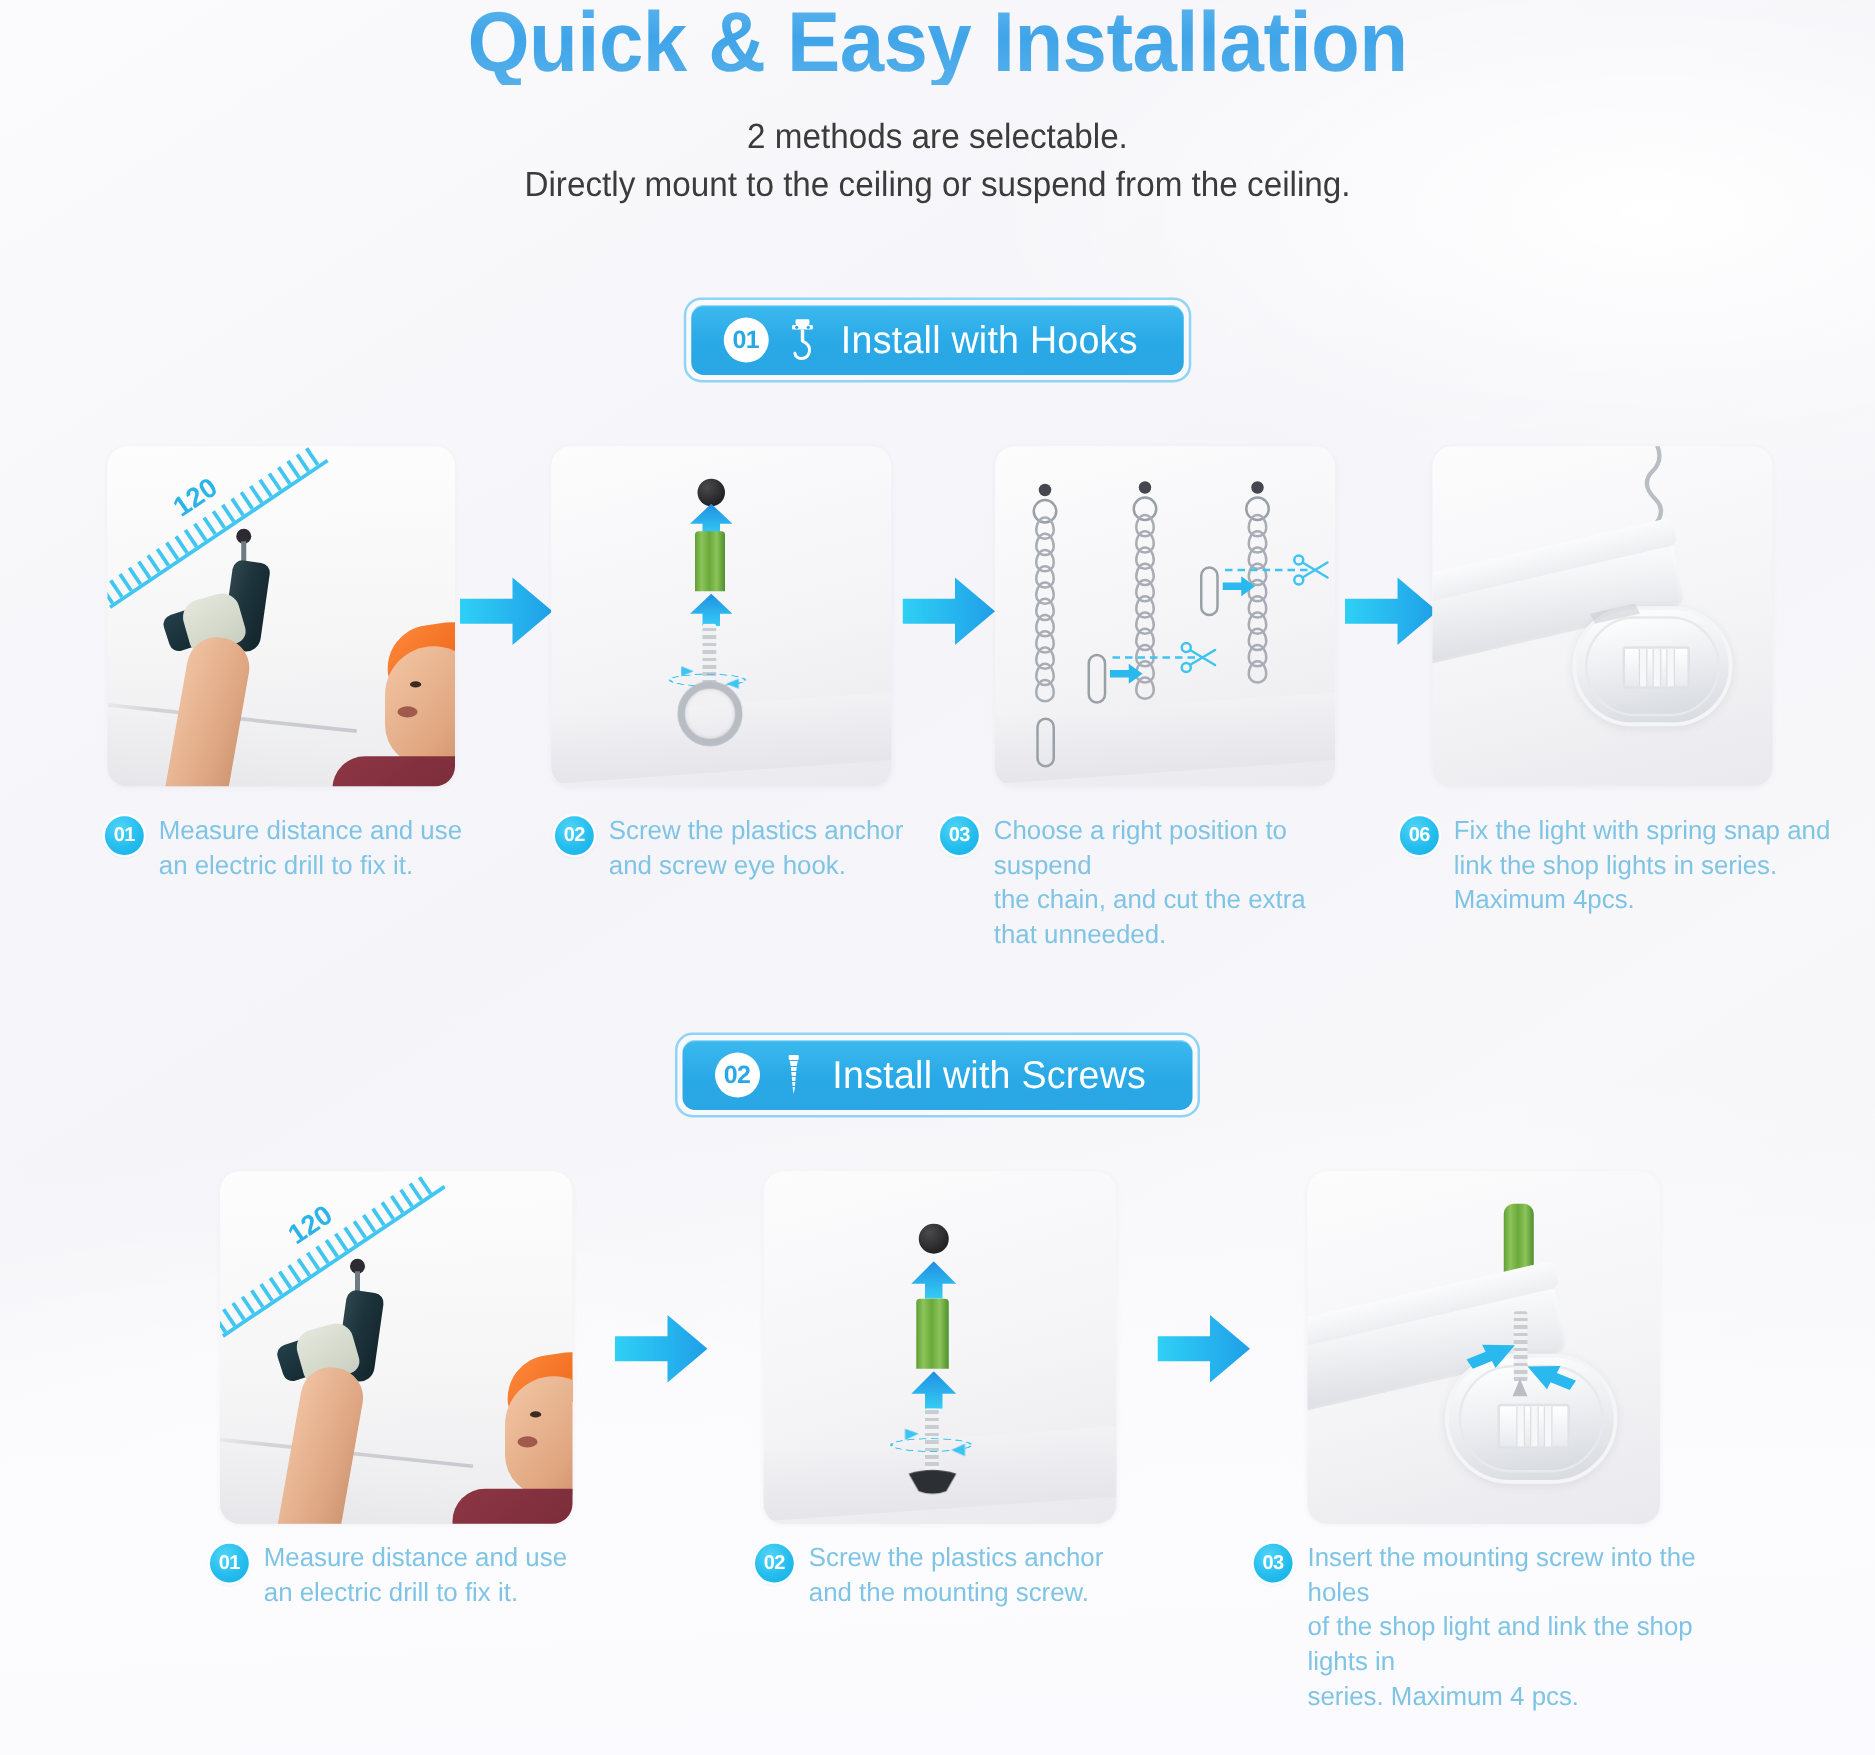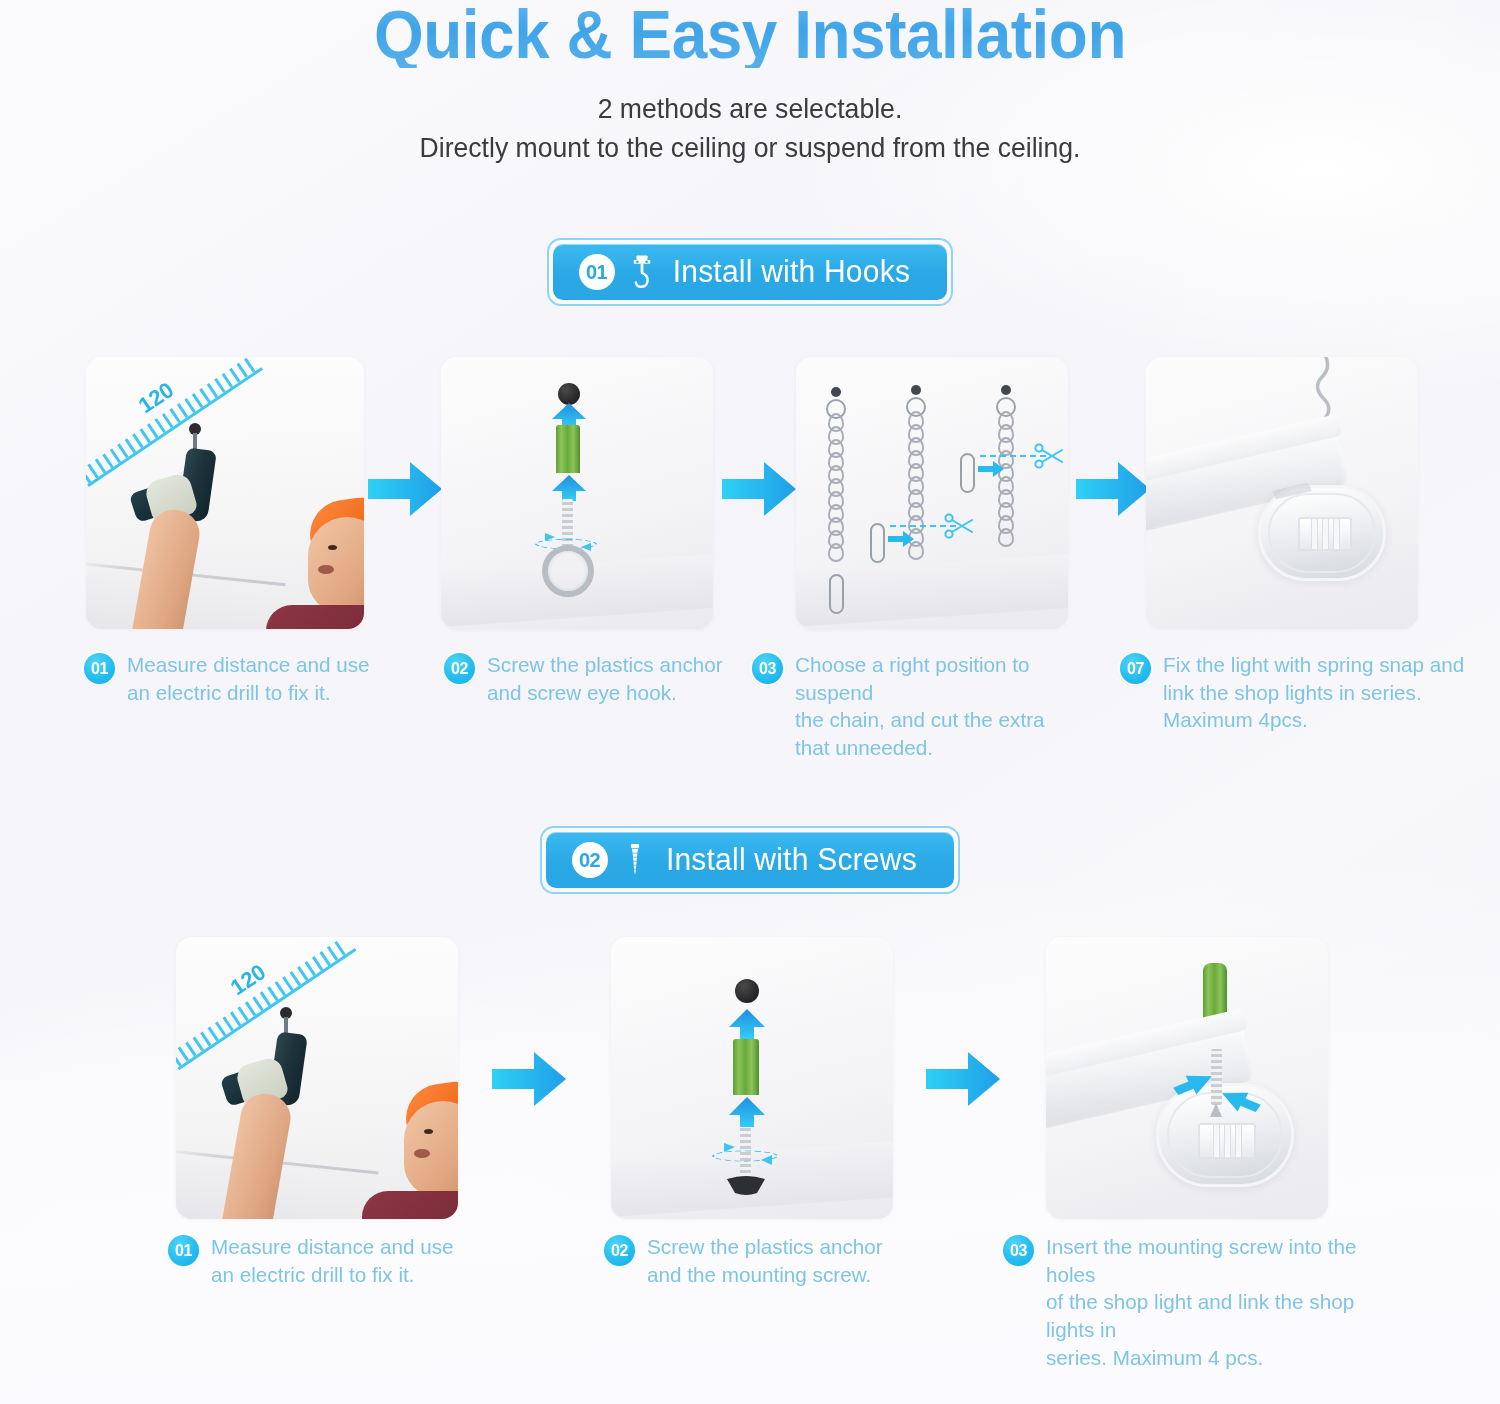--- a/index.html
+++ b/index.html
@@ -536,21 +536,21 @@
     <div class="step-text">Screw the plastics anchor
 and screw eye hook.</div>
   </div>
   <div class="step" style="left:752px; top:651px; width:350px;">
     <div class="step-badge">03</div>
     <div class="step-text">Choose a right position to suspend
 the chain, and cut the extra
 that unneeded.</div>
   </div>
   <div class="step" style="left:1120px; top:651px; width:350px;">
-    <div class="step-badge">07</div>
+    <div class="step-badge">06</div>
     <div class="step-text">Fix the light with spring snap and
 link the shop lights in series.
 Maximum 4pcs.</div>
   </div>
 
   <div class="section-head" style="top:826px;">
     <div class="pill-outer">
       <div class="pill">
         <div class="pill-num">02</div>
         <div class="pill-icon">

